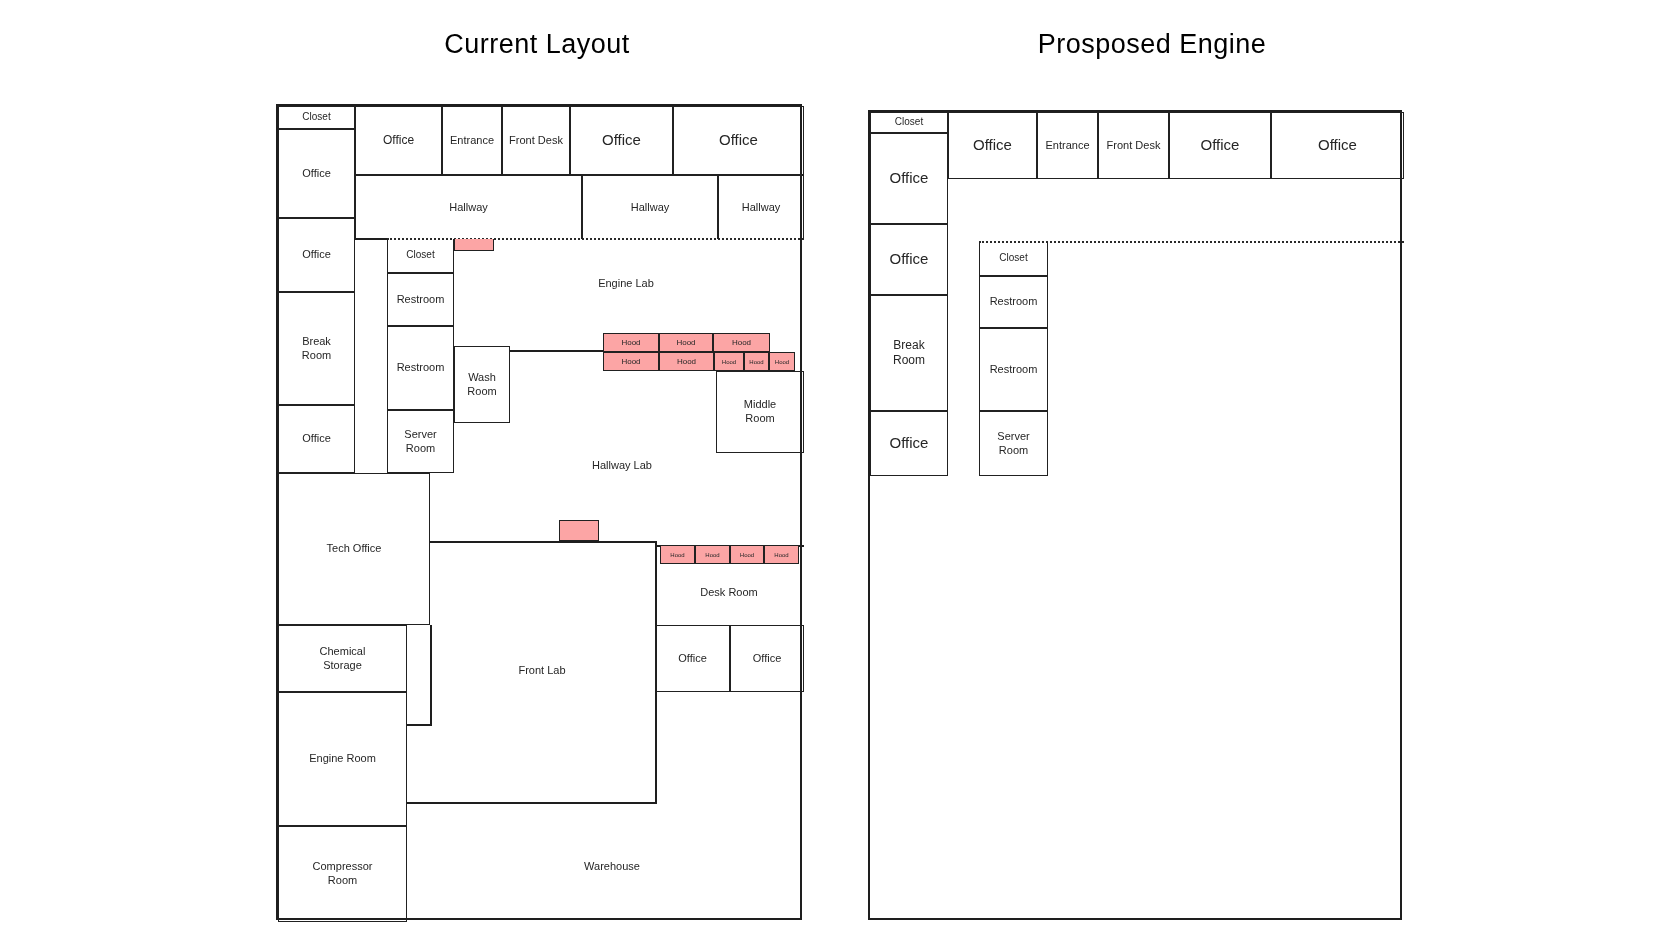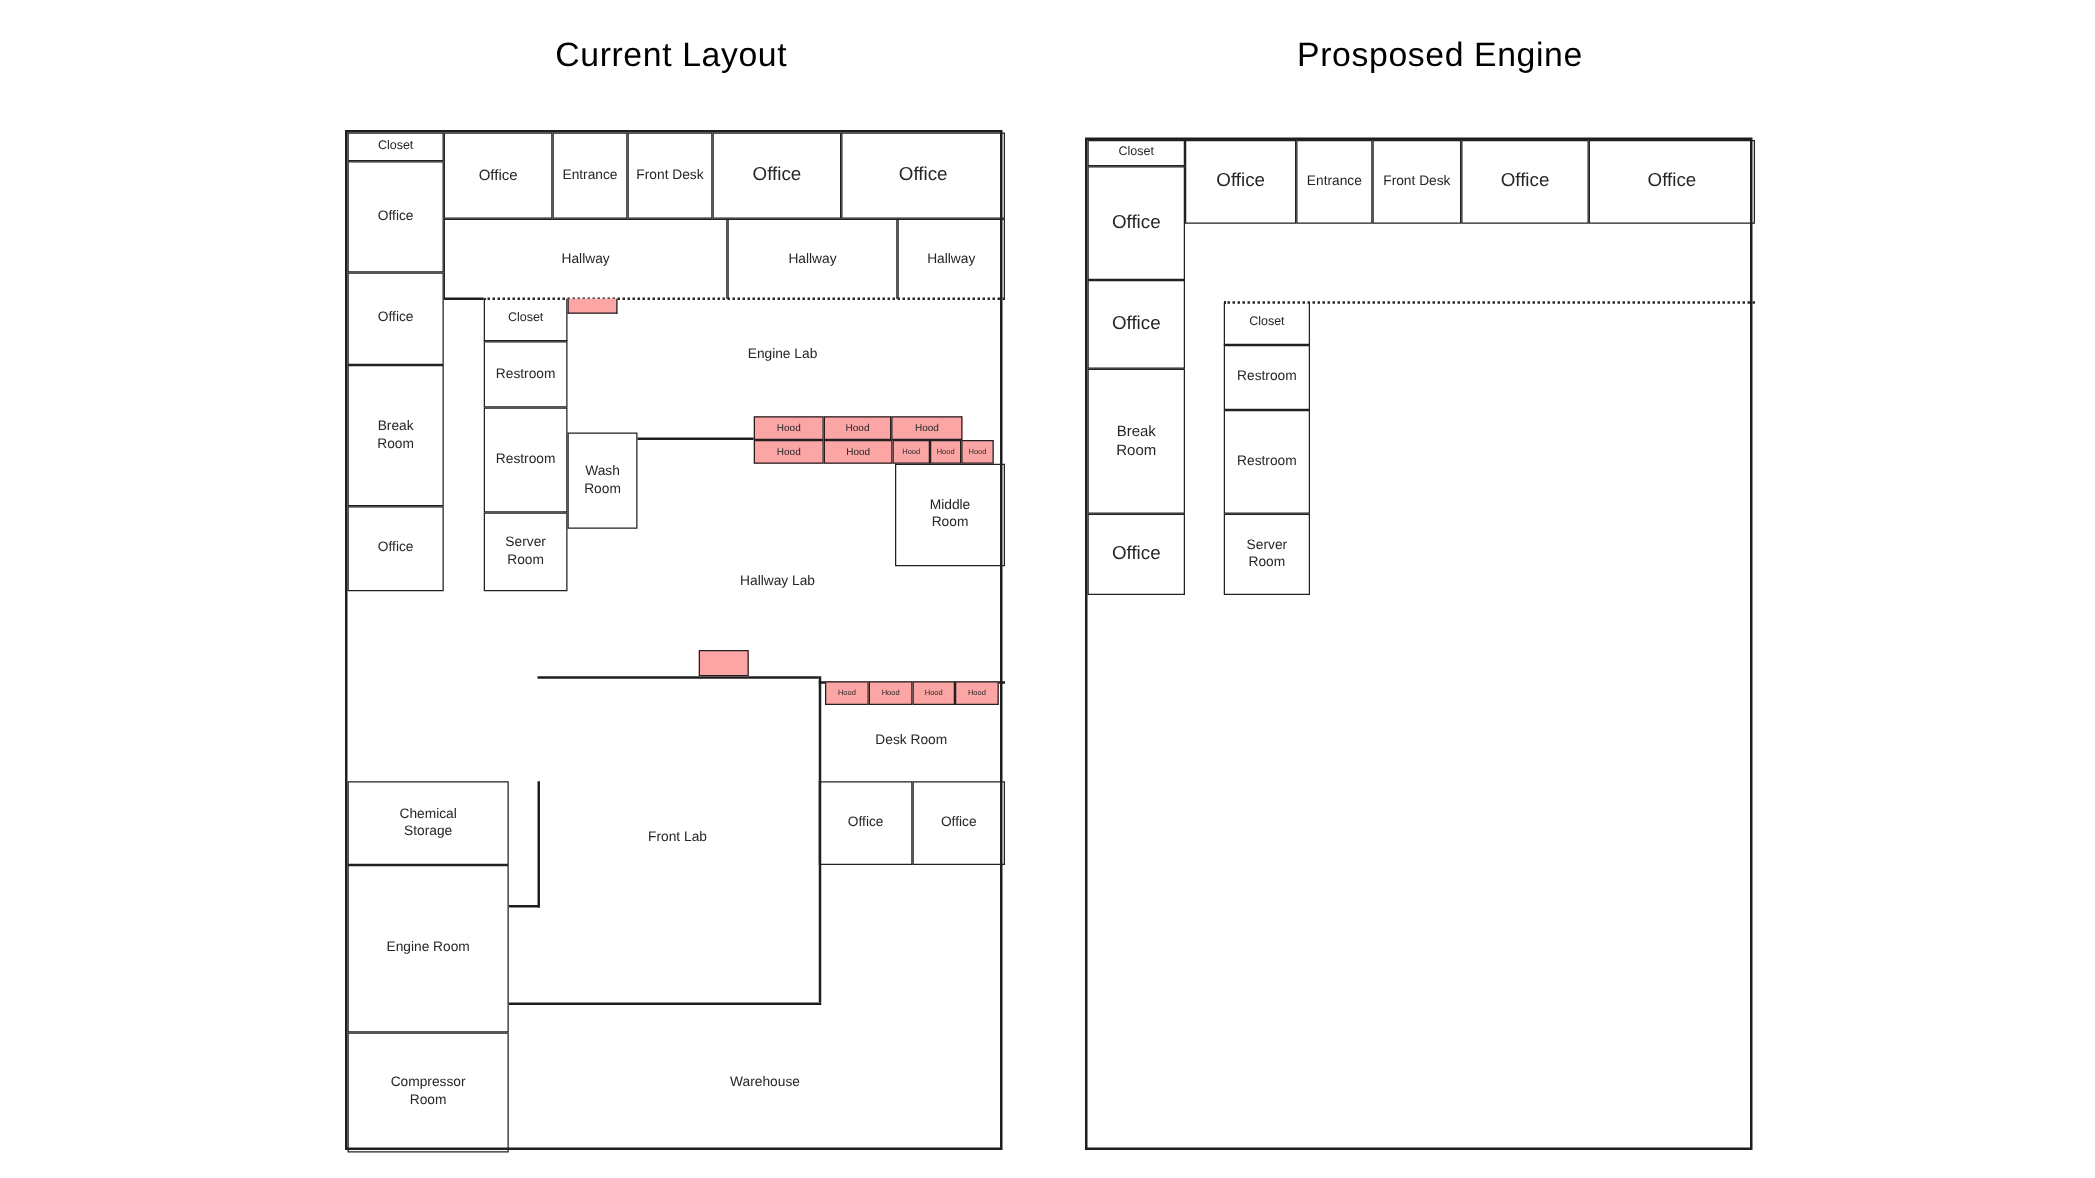--- a/index.html
+++ b/index.html
@@ -68,20 +68,21 @@
       <div class="room no-bottom" style="left: 77px; top: 69px; width: 227px; height: 64px; font-size: 11px;">Hallway</div>
       <div class="room no-bottom" style="left: 304px; top: 69px; width: 136px; height: 64px; font-size: 11px;">Hallway</div>
       <div class="room no-bottom" style="left: 440px; top: 69px; width: 86px; height: 64px; font-size: 11px;">Hallway</div>
       <div class="room no-top" style="left: 109px; top: 133px; width: 67px; height: 34px; font-size: 10px;">Closet</div>
       <div class="room" style="left: 109px; top: 167px; width: 67px; height: 53px; font-size: 11px;">Restroom</div>
       <div class="room" style="left: 109px; top: 220px; width: 67px; height: 84px; font-size: 11px;">Restroom</div>
       <div class="room" style="left: 109px; top: 304px; width: 67px; height: 63px; font-size: 11px;">Server
 Room</div>
       <div class="room" style="left: 176px; top: 240px; width: 56px; height: 77px; font-size: 11px;">Wash
 Room</div>
+      <div class="room" style="left: 0px; top: 367px; width: 152px; height: 152px; font-size: 11px;">Tech Office</div>
       <div class="room" style="left: 0px; top: 519px; width: 129px; height: 67px; font-size: 11px;">Chemical
 Storage</div>
       <div class="room" style="left: 0px; top: 586px; width: 129px; height: 134px; font-size: 11px;">Engine Room</div>
       <div class="room" style="left: 0px; top: 720px; width: 129px; height: 96px; font-size: 11px;">Compressor
 Room</div>
       <div class="room" style="left: 438px; top: 265px; width: 88px; height: 82px; font-size: 11px;">Middle
 Room</div>
       <div class="room" style="left: 377px; top: 519px; width: 75px; height: 67px; font-size: 11px;">Office</div>
       <div class="room" style="left: 452px; top: 519px; width: 74px; height: 67px; font-size: 11px;">Office</div>
       <div class="notch no-top" style="left: 176px; top: 133px; width: 40px; height: 12px;"></div>

